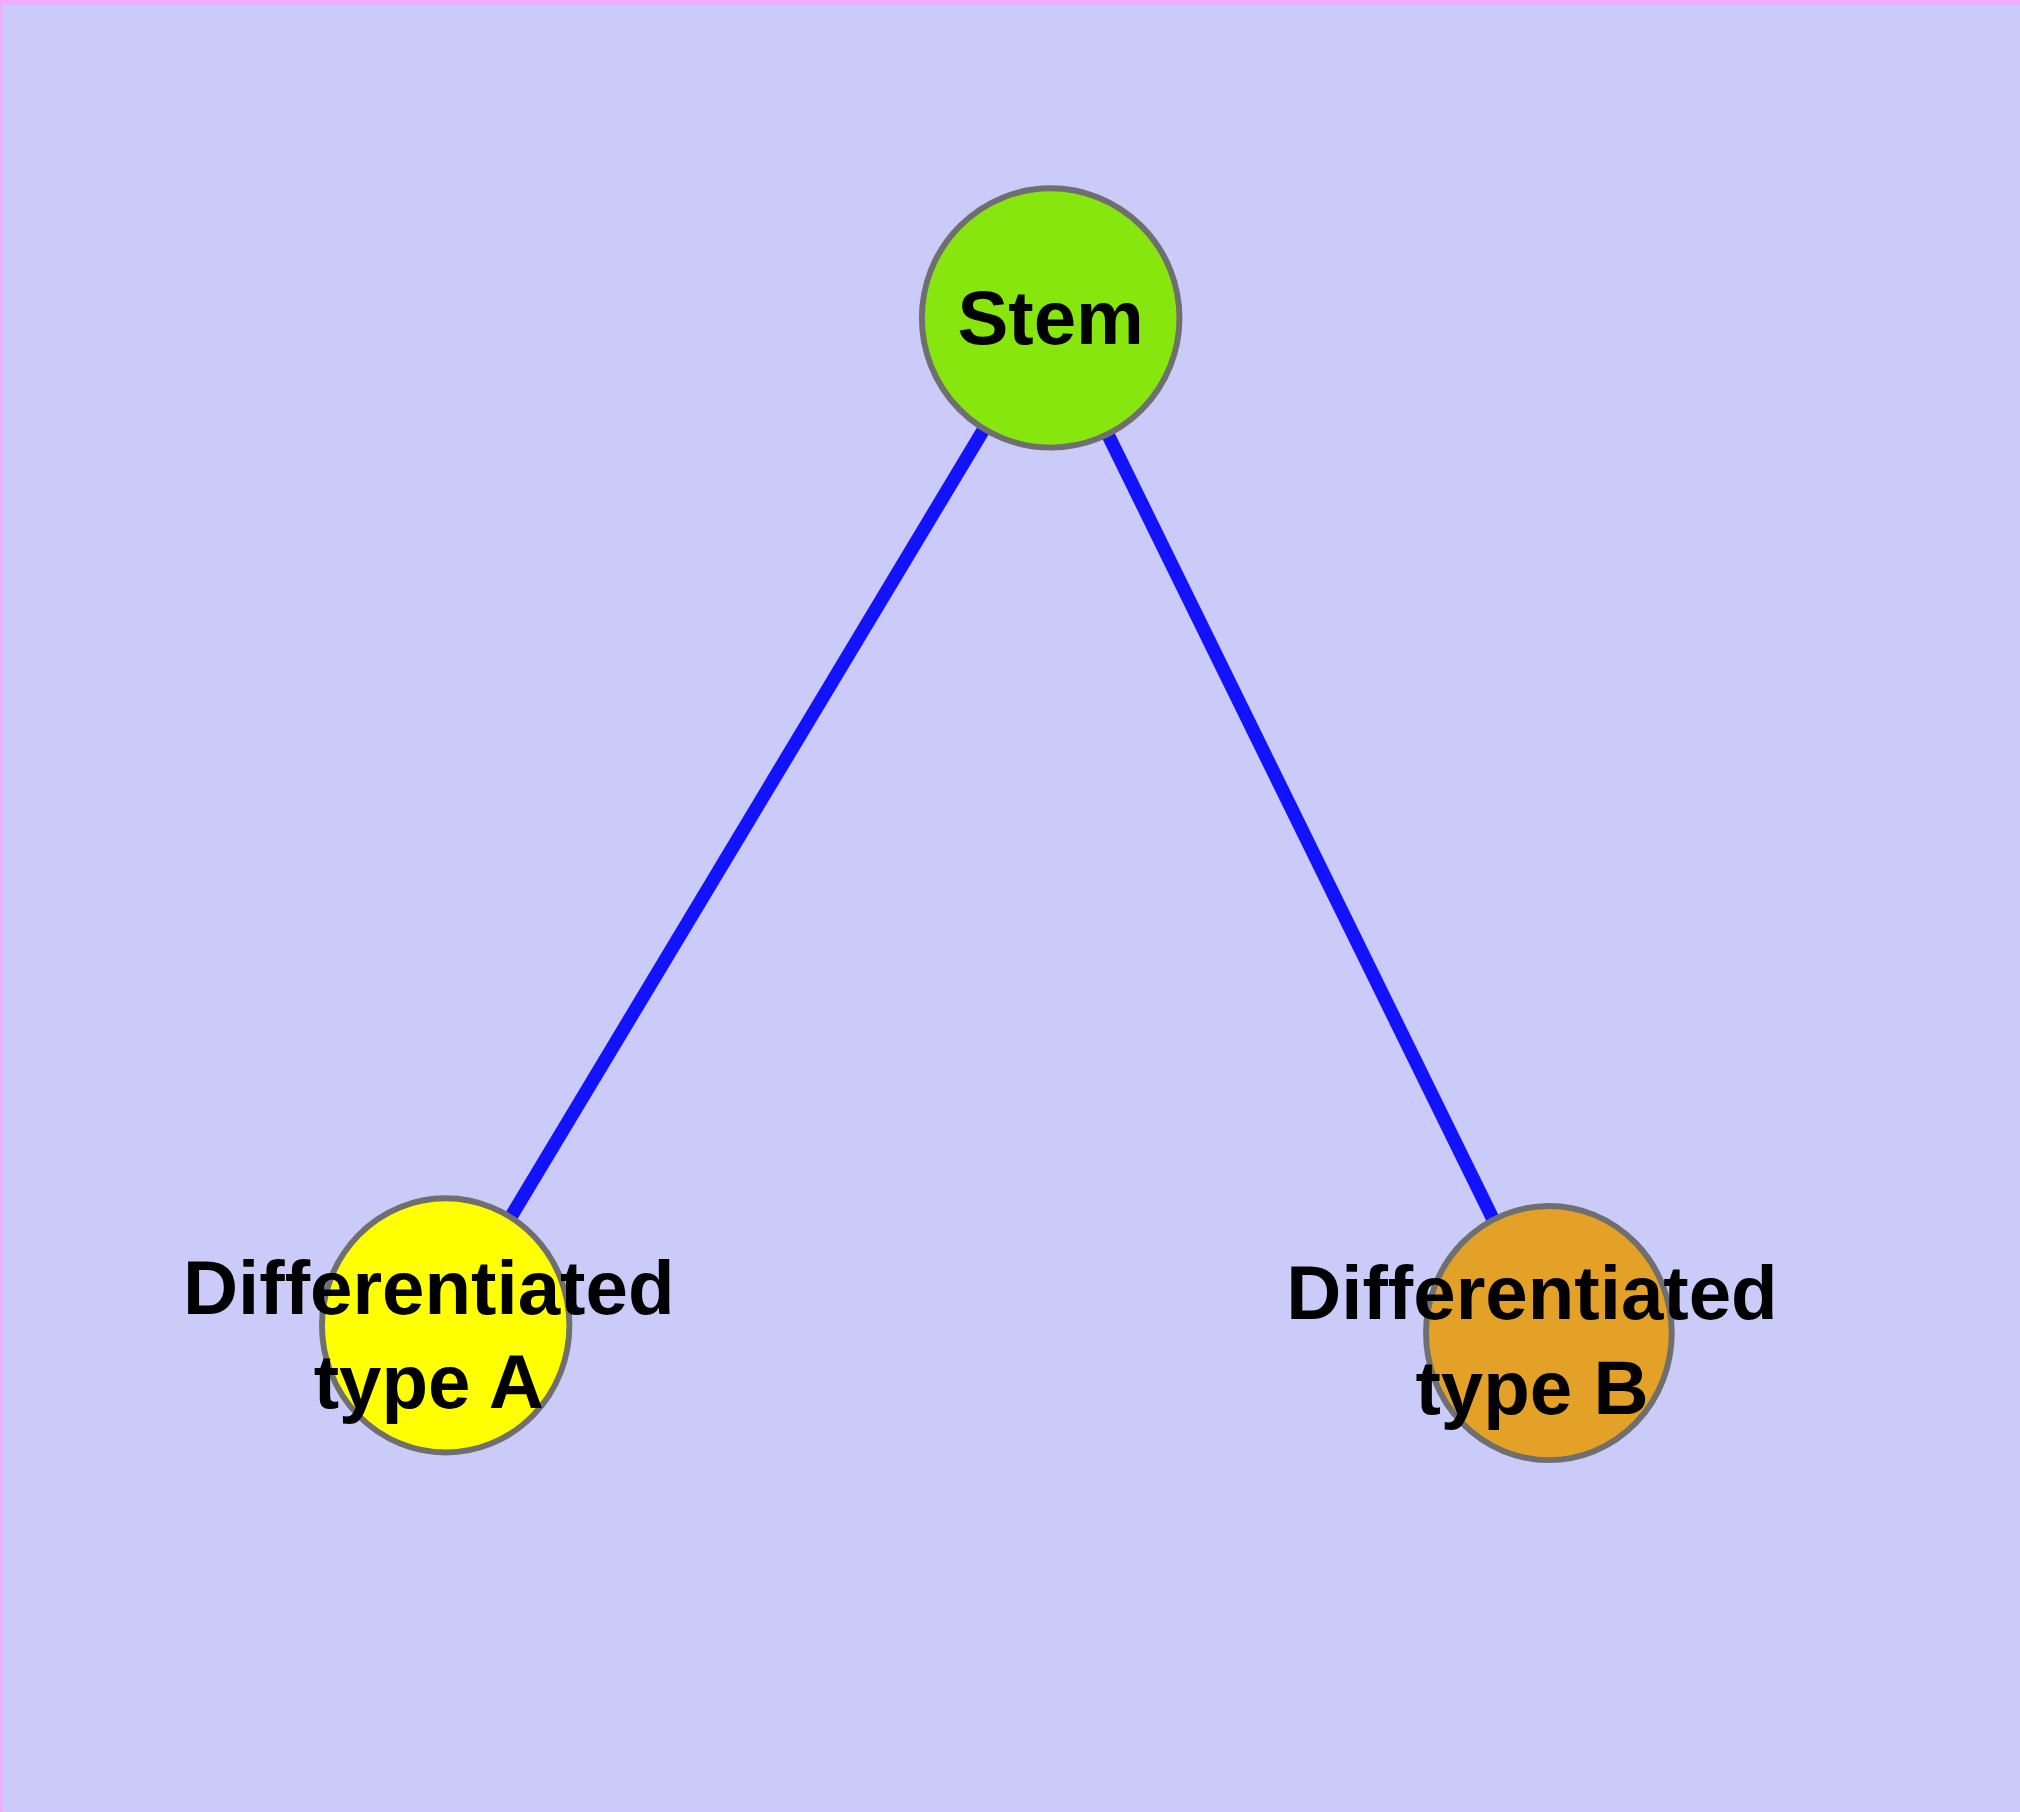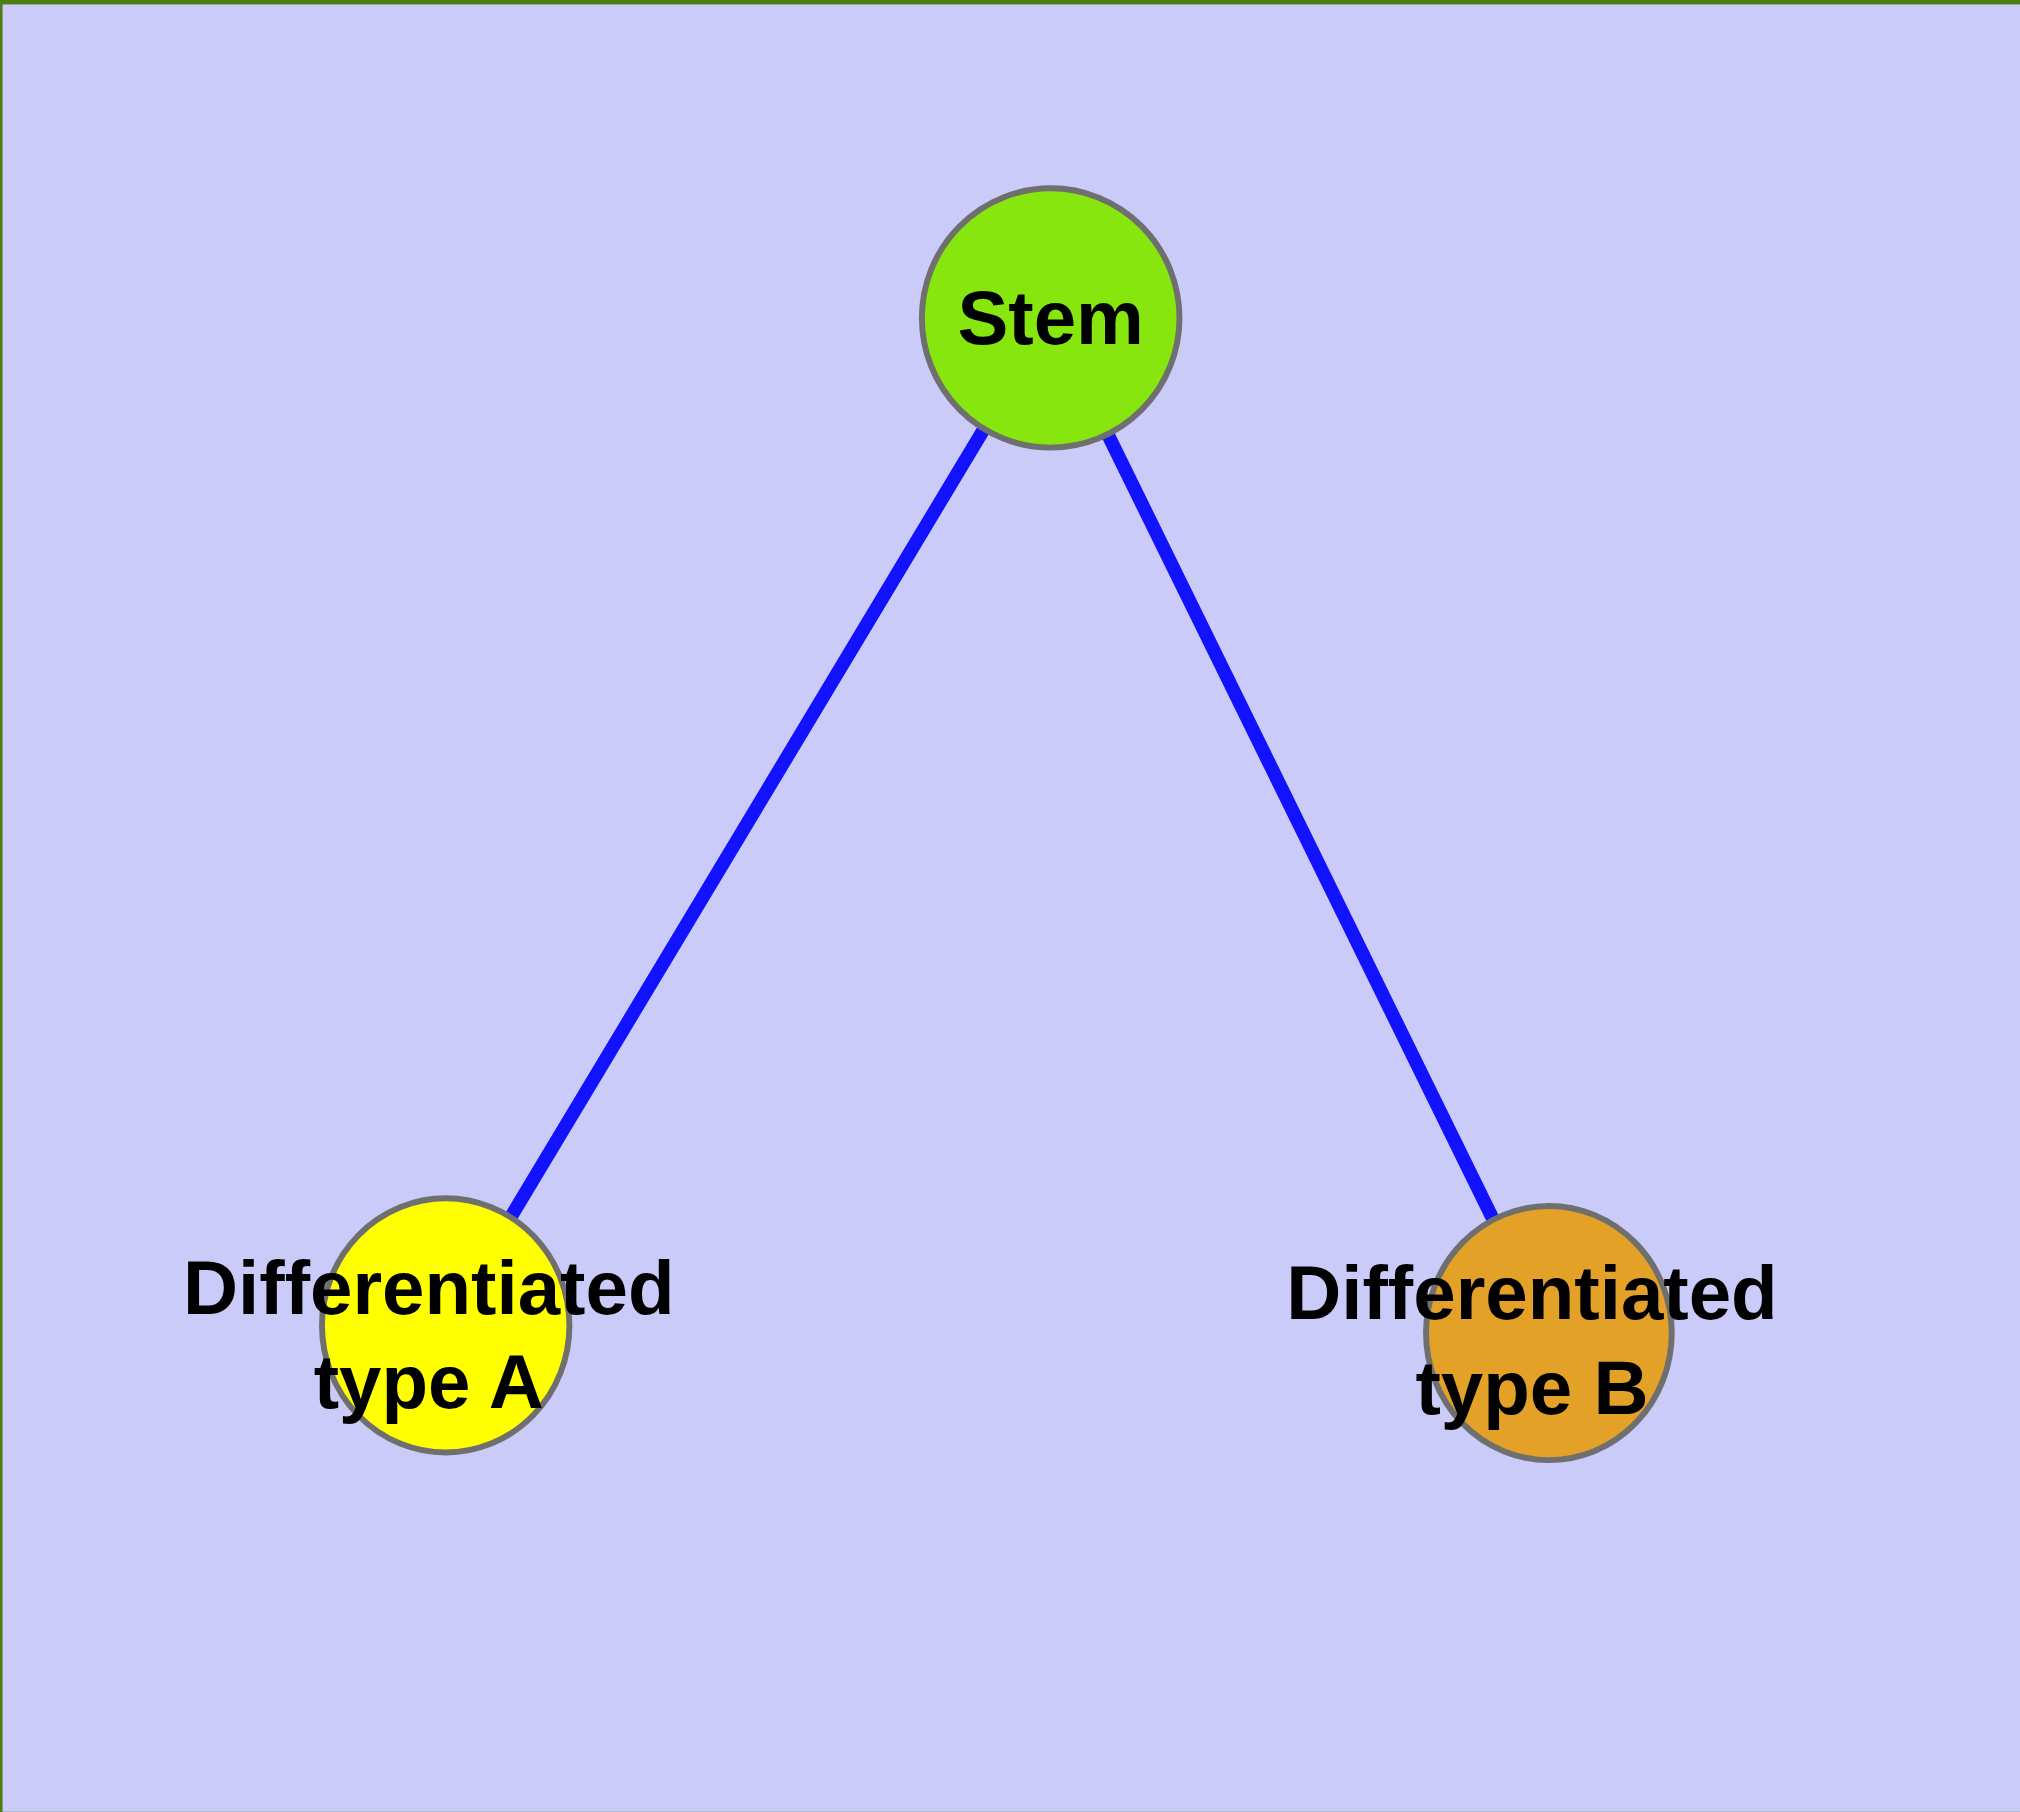--- a/index.html
+++ b/index.html
@@ -5,21 +5,21 @@
   html, body {
     margin: 0;
     padding: 0;
     background: #ffffff;
     font-family: "Liberation Sans", sans-serif;
   }
   .stage {
     width: 100vw;
     height: 100vh;
     overflow: hidden;
-    background: #4d7c0f;
+    background: #f0abfc;
   }
   svg.graph {
     display: block;
     width: 100%;
     height: 100%;
   }
   .edge {
     stroke-width: 16;
     stroke-linecap: butt;
     fill: none;

